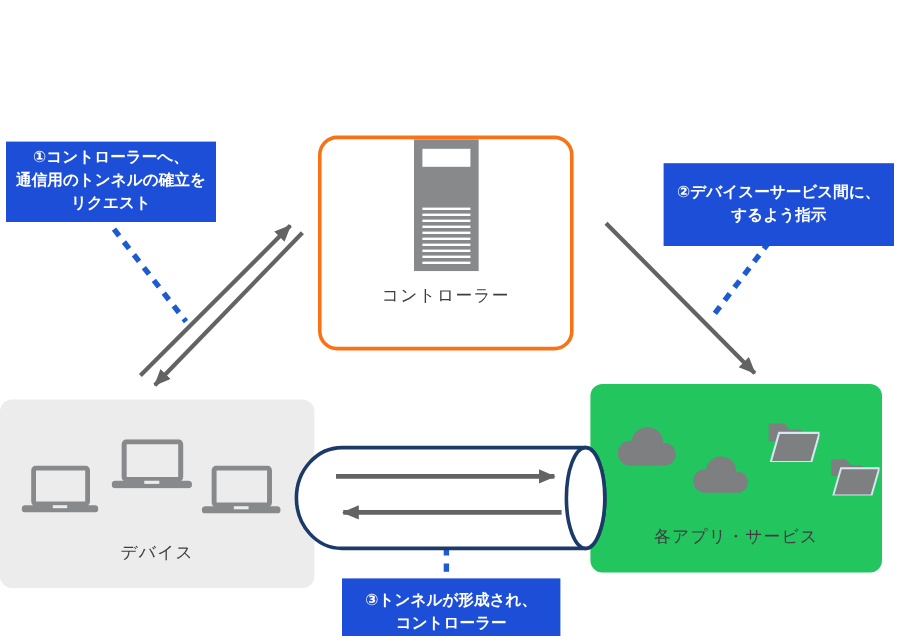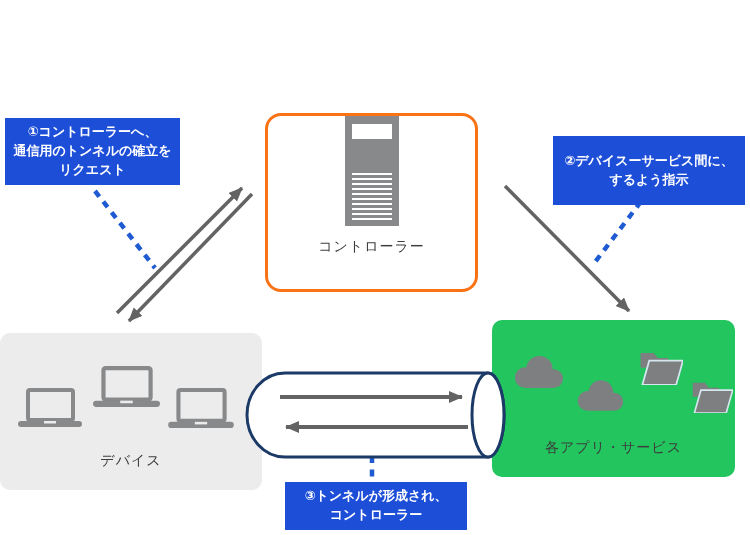--- a/index.html
+++ b/index.html
@@ -31,21 +31,21 @@
   
   .callout{
     position:absolute;background:#1d4ed8;color:#ffffff;
     display:flex;flex-direction:column;align-items:center;justify-content:center;
     font-size:13px;font-weight:bold;line-height:1.45;text-align:center;
     z-index:5;
   }
   .callout span{display:block;}
   .c1{left:5px;top:118px;width:175px;height:67px;}
   .c2{left:553px;top:136px;width:192px;height:69px;}
-  .c3{left:285px;top:482px;width:182px;height:48px;}
+  .c3{left:285px;top:482px;width:182px;height:48px;justify-content:flex-end;}
   
   .connectors{position:absolute;left:0;top:0;width:750px;height:535px;pointer-events:none;z-index:4;}
 </style>
 </head>
 <body>
 
 <div class="canvas">
 
   <div class="node-box devices-box">
     <svg class="abs" style="left:18px;top:55px;" width="64" height="39" viewBox="0 0 64 39">

